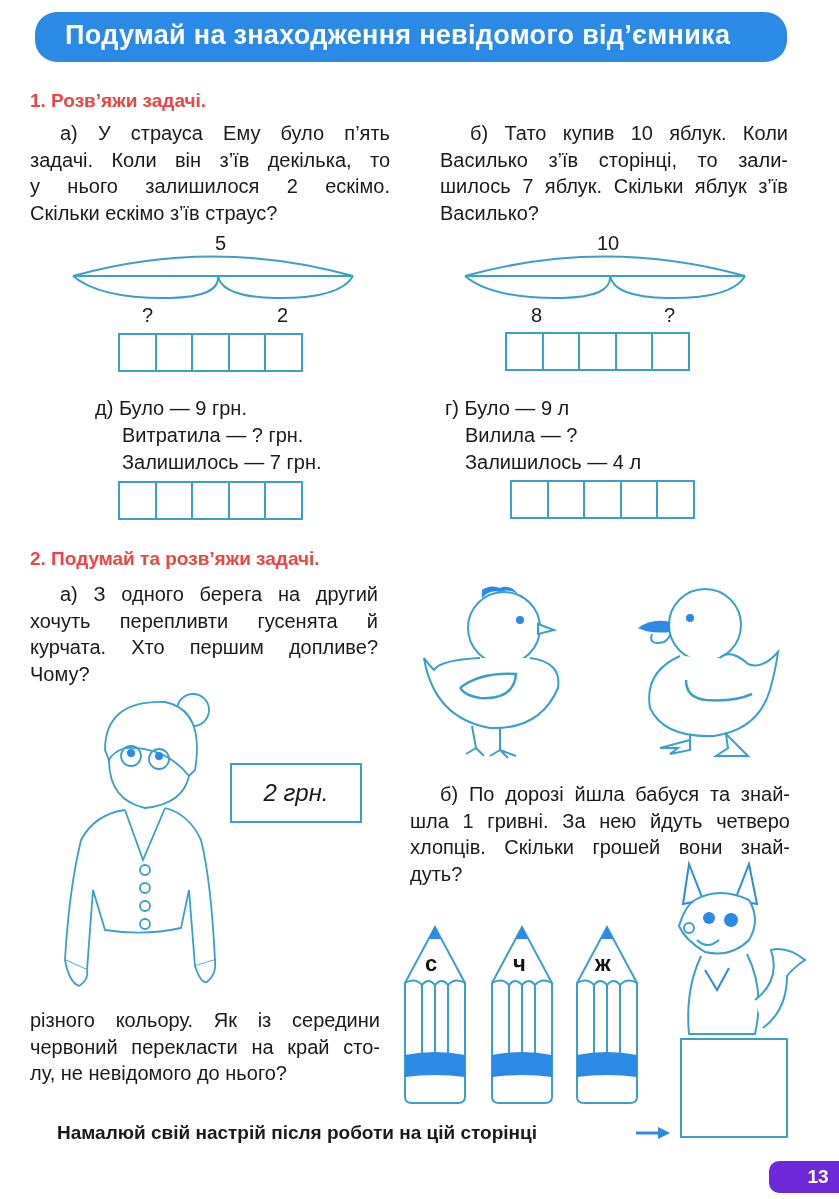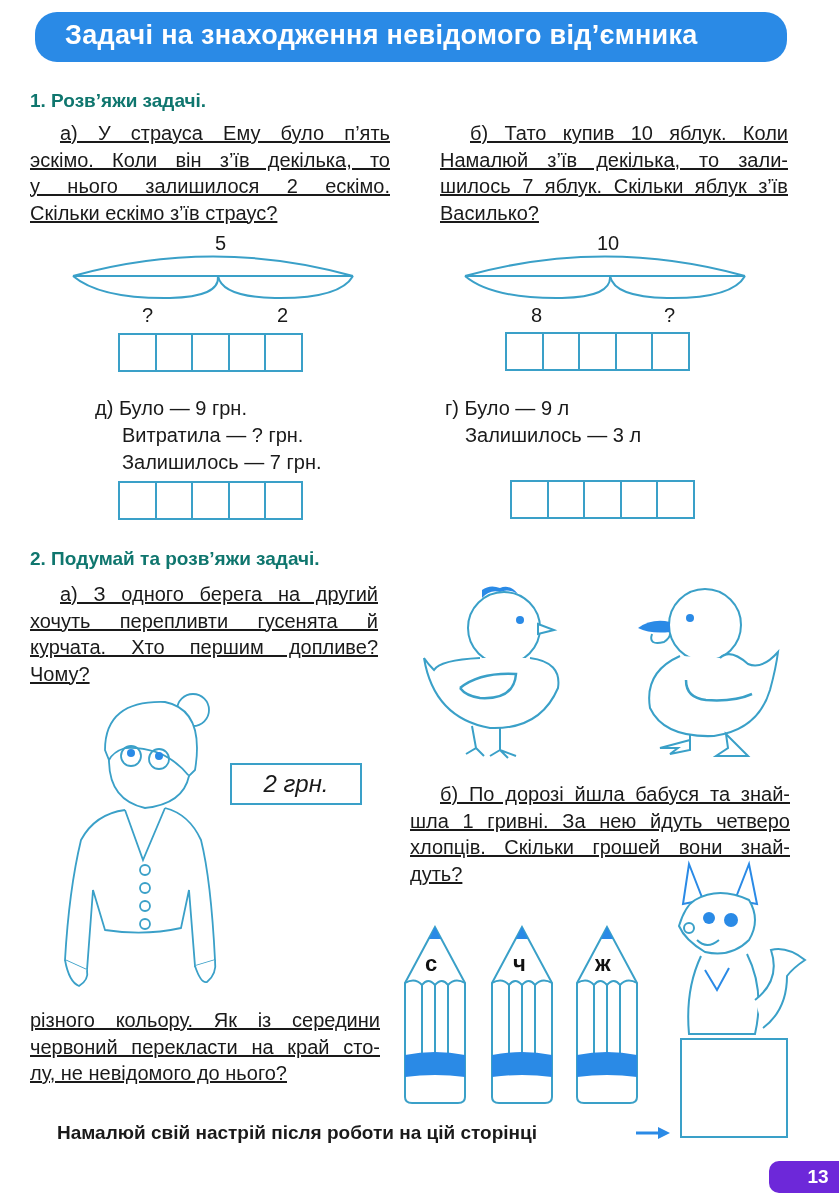--- a/index.html
+++ b/index.html
@@ -3,57 +3,57 @@
 <meta charset="utf-8">
 <style>
   html, body { margin:0; padding:0; background:#ffffff; }
   body { width:839px; height:1199px; position:relative; overflow:hidden;
          font-family:"Liberation Sans", sans-serif; color:#1a1a1a; }
   .abs { position:absolute; }
   .banner { left:35px; top:12px; width:752px; height:50px; background:#2a8ae6;
             border-radius:22px; }
   .banner-title { left:65px; top:20px; font-size:27px; font-weight:bold; color:#ffffff;
                   letter-spacing:0.3px; white-space:nowrap; }
-  .heading { font-size:19px; font-weight:bold; color:#0f766e; white-space:nowrap;text-align:center; }
+  .heading { font-size:19px; font-weight:bold; color:#ef4444; white-space:nowrap;text-align:center; }
   .para { font-size:20px; line-height:26.5px; color:#1a1a1a; text-align:justify; }
-  .para .line { display:block; text-align:justify; text-align-last:justify; white-space:nowrap;text-decoration:underline; }
+  .para .line { display:block; text-align:justify; text-align-last:justify; white-space:nowrap; }
   .para .line.last { text-align-last:left; }
   .indent { padding-left:30px; }
   .num { font-size:20px; color:#1a1a1a; }
   .cells { display:flex; border:2px solid #3aa0c8; box-sizing:border-box; }
   .cells .cell { flex:1; border-right:2px solid #3aa0c8; box-sizing:border-box; }
   .cells .cell:last-child { border-right:none; }
   .list-line { font-size:20px; line-height:27px; white-space:nowrap; }
   .price-box { border:2px solid #3aa0c8; box-sizing:border-box; display:flex;
                align-items:center; justify-content:center; font-size:24px; font-style:italic; }
   .footer-text { font-size:19px; font-weight:bold; white-space:nowrap; }
   .page-badge { background:#6d28d9; border-radius:10px 0 0 10px; color:#fff; font-weight:bold;
                 font-size:19px; display:flex; align-items:center; justify-content:center;margin-left:28px; }
   .draw-box { border:2px solid #3aa0c8; box-sizing:border-box; }
   .pencil-letter { font-size:22px; font-weight:bold; color:#111; }
   svg { overflow:visible; }
 </style>
 </head>
 <body>
 
 <div class="abs banner"></div>
-<div class="abs banner-title">Задачі на знаходження невідомого від’ємника</div>
+<div class="abs banner-title">Подумай на знаходження невідомого від’ємника</div>
 
 <div class="abs heading" style="left:30px;top:90px;">1. Розв’яжи задачі.</div>
 
 <div class="abs para" style="left:30px;top:120px;width:360px;">
   <span class="line indent">а) У страуса Ему було п’ять</span>
-  <span class="line">эскімо. Коли він з’їв декілька, то</span>
+  <span class="line">задачі. Коли він з’їв декілька, то</span>
   <span class="line">у нього залишилося 2 ескімо.</span>
   <span class="line last">Скільки ескімо з’їв страус?</span>
 </div>
 
 <div class="abs para" style="left:440px;top:120px;width:348px;">
   <span class="line indent">б) Тато купив 10 яблук. Коли</span>
-  <span class="line">Намалюй з’їв декілька, то зали-</span>
+  <span class="line">Василько з’їв сторінці, то зали-</span>
   <span class="line">шилось 7 яблук. Скільки яблук з’їв</span>
   <span class="line last">Василько?</span>
 </div>
 
 <div class="abs num" style="left:215px;top:232px;">5</div>
 <svg class="abs" style="left:70px;top:255px;" width="285" height="50">
   <path d="M3,21 Q143,-18 283,21" fill="none" stroke="#3aa0c8" stroke-width="2"></path>
   <line x1="3" y1="21" x2="283" y2="21" stroke="#3aa0c8" stroke-width="2"></line>
   <path d="M3,21 Q30,44 100,43 Q150,42 148,21" fill="none" stroke="#3aa0c8" stroke-width="2"></path>
   <path d="M148,21 Q152,42 205,43 Q270,44 283,21" fill="none" stroke="#3aa0c8" stroke-width="2"></path>
@@ -93,21 +93,22 @@
 <div class="abs cells" style="left:118px;top:481px;width:185px;height:39px;">
   <div class="cell"></div>
   <div class="cell"></div>
   <div class="cell"></div>
   <div class="cell"></div>
   <div class="cell"></div>
 </div>
 
 <div class="abs" style="left:445px;top:395px;">
   <div class="list-line">г) Було — 9 л</div>
-  <div class="list-line" style="padding-left:20px;">Залишилось — 3 л</div>
+  <div class="list-line" style="padding-left:20px;">Вилила — ?</div>
+  <div class="list-line" style="padding-left:20px;">Залишилось — 4 л</div>
 </div>
 <div class="abs cells" style="left:510px;top:480px;width:185px;height:39px;">
   <div class="cell"></div>
   <div class="cell"></div>
   <div class="cell"></div>
   <div class="cell"></div>
   <div class="cell"></div>
 </div>
 
 <div class="abs heading" style="left:30px;top:548px;">2. Подумай та розв’яжи задачі.</div>
@@ -152,21 +153,21 @@
   <path d="M60,120 Q30,124 16,150 Q4,200 0,270 L22,280 L28,200 L40,240 Q80,246 116,238 L124,200 L130,276 L150,270 Q146,190 136,150 Q124,124 100,118" fill="#fff" stroke="#3aa0c8" stroke-width="1.8"></path>
   <path d="M60,120 L78,170 L100,118" fill="none" stroke="#3aa0c8" stroke-width="1.8"></path>
   <circle cx="80" cy="180" r="5" fill="#fff" stroke="#3aa0c8" stroke-width="1.8"></circle>
   <circle cx="80" cy="198" r="5" fill="#fff" stroke="#3aa0c8" stroke-width="1.8"></circle>
   <circle cx="80" cy="216" r="5" fill="#fff" stroke="#3aa0c8" stroke-width="1.8"></circle>
   <circle cx="80" cy="234" r="5" fill="#fff" stroke="#3aa0c8" stroke-width="1.8"></circle>
   <path d="M0,270 Q4,292 14,296 Q24,290 22,280" fill="#fff" stroke="#3aa0c8" stroke-width="1.8"></path>
   <path d="M130,276 Q136,294 142,292 Q152,284 150,270" fill="#fff" stroke="#3aa0c8" stroke-width="1.8"></path>
 </svg>
 
-<div class="abs price-box" style="left:230px;top:763px;width:132px;height:42px;">2 грн.</div>
+<div class="abs price-box" style="left:230px;top:763px;width:132px;height:60px;">2 грн.</div>
 
 <div class="abs para" style="left:410px;top:781px;width:380px;">
   <span class="line indent">б) По дорозі йшла бабуся та знай-</span>
   <span class="line">шла 1 гривні. За нею йдуть четверо</span>
   <span class="line">хлопців. Скільки грошей вони знай-</span>
   <span class="line last">дуть?</span>
 </div>
 
 <div class="abs" style="left:400px;top:925px;width:90px;height:180px;">
   <svg width="90" height="180">

